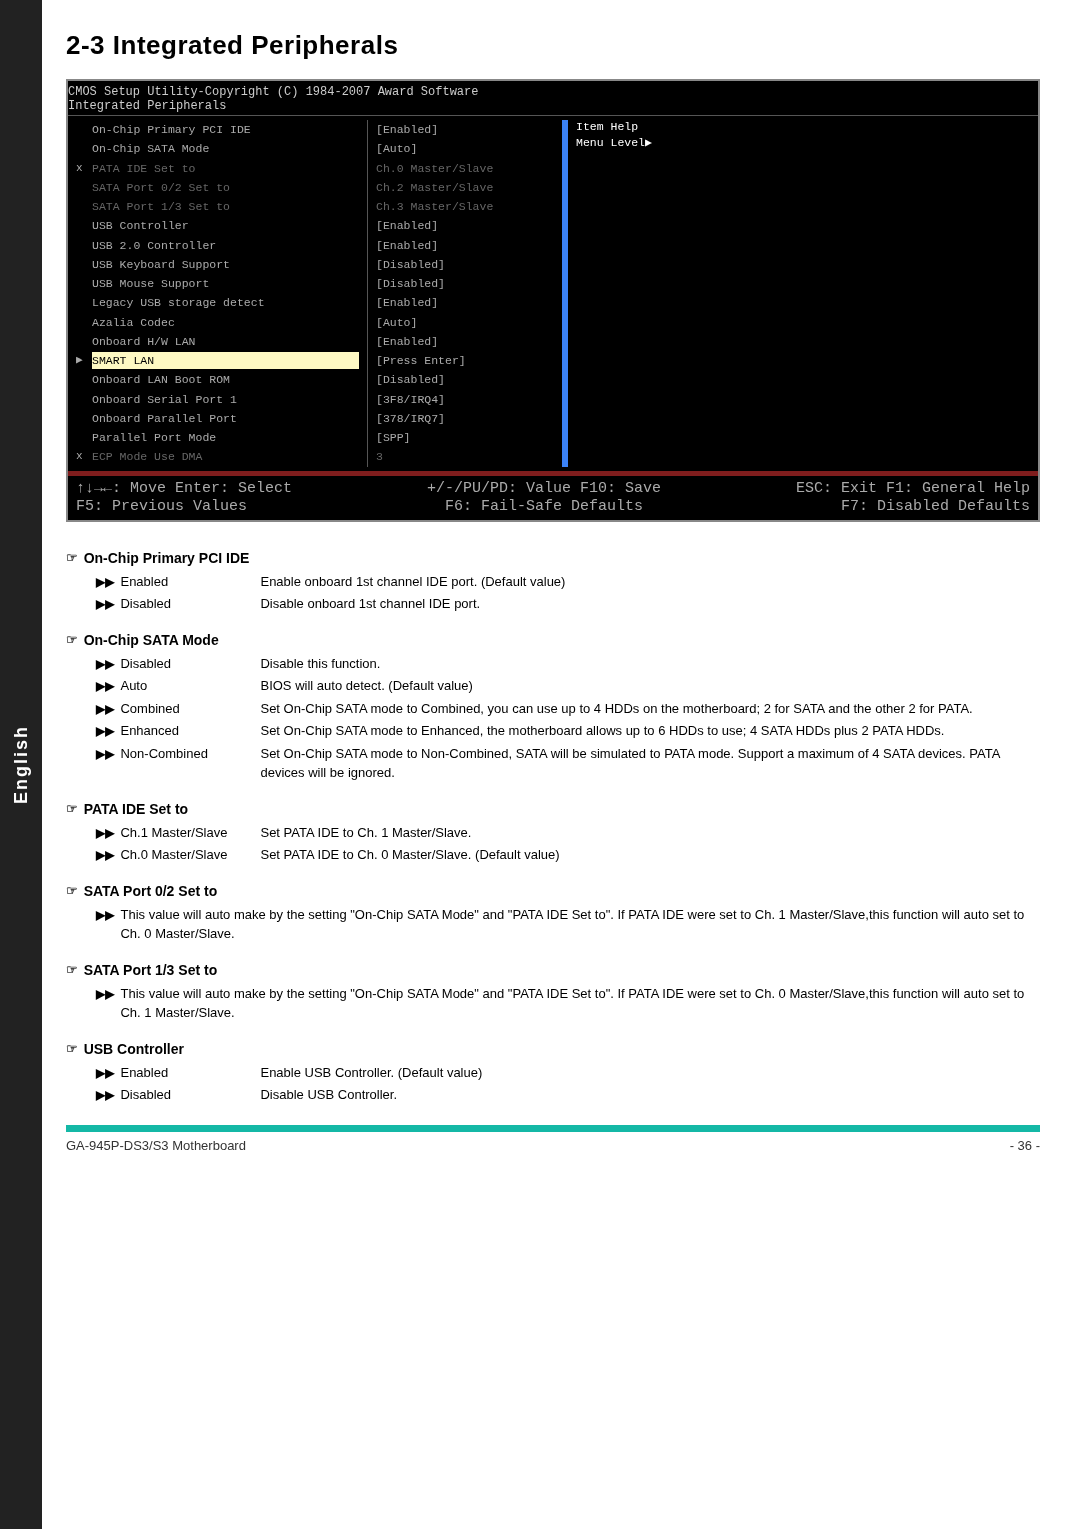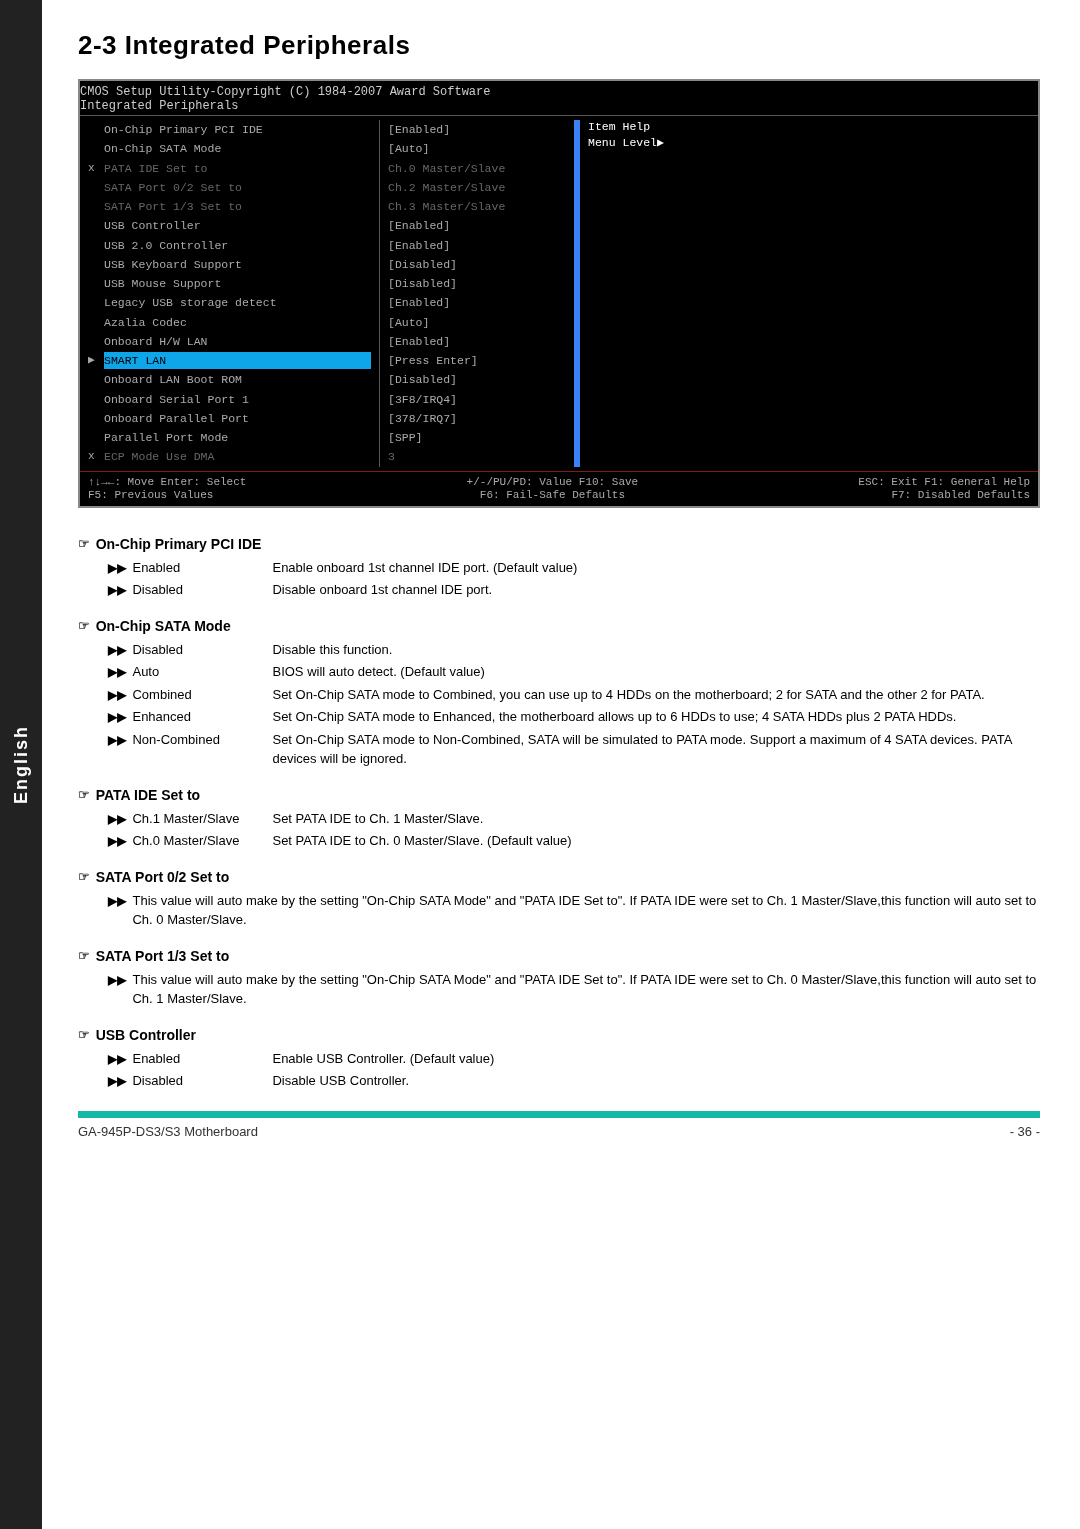--- a/index.html
+++ b/index.html
@@ -27,21 +27,21 @@
     .sidebar-label {
       color: #fff;
       font-size: 18px;
       font-weight: bold;
       writing-mode: vertical-rl;
       transform: rotate(180deg);
       letter-spacing: 2px;
     }
 
     .main-content {
-      margin-left: 42px;
+      margin-left: 30px;
       padding: 30px 40px 40px 36px;
     }
 
     .page-title {
       font-size: 26px;
       font-weight: bold;
       margin-bottom: 18px;
       letter-spacing: 0.5px;
     }
 
@@ -96,45 +96,45 @@
       flex-shrink: 0;
       color: #aaa;
       font-size: 11px;
     }
     .bios-row-label {
       flex: 1;
       color: #aaa;
     }
     .bios-row-label.highlighted {
       color: #000;
-      background: #0ea5e9;
+      background: #fef9c3;
     }
     .bios-row-label.dimmed {
       color: #666;
     }
     .bios-row-value {
       color: #aaa;
     }
     .bios-row-value.dimmed {
       color: #666;
     }
     .bios-help-label {
       color: #fff;
       font-size: 11.5px;
       margin-bottom: 2px;
     }
     .bios-help-value {
       color: #fff;
       font-size: 11.5px;
     }
     .bios-footer {
-      border-top: 1px solid #7f1d1d;
+      border-top: 5px solid #7f1d1d;
       padding: 4px 8px;
       color: #aaa;
-      font-size: 11px;
+      font-size: 15px;
       display: flex;
       gap: 20px;
     }
 
     
     .section {
       margin-bottom: 18px;
     }
     .section-heading {
       font-size: 14px;

